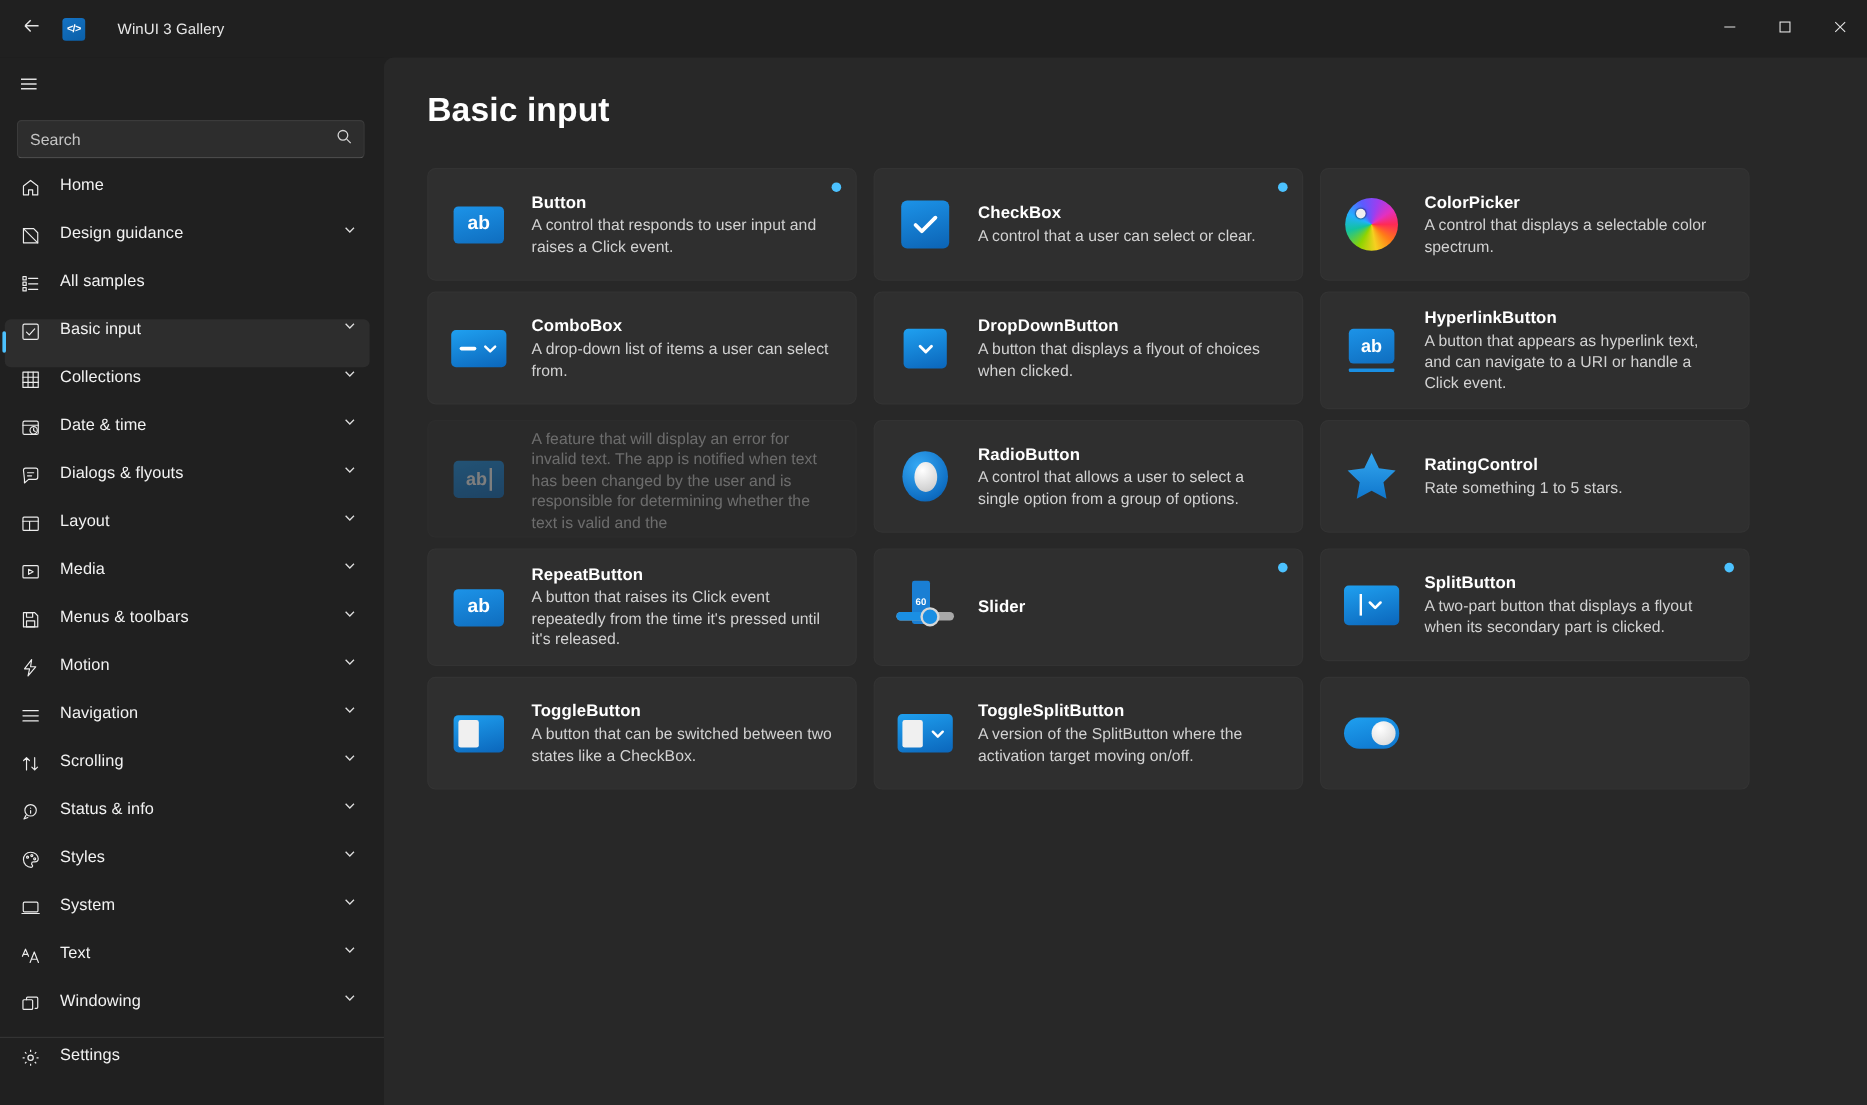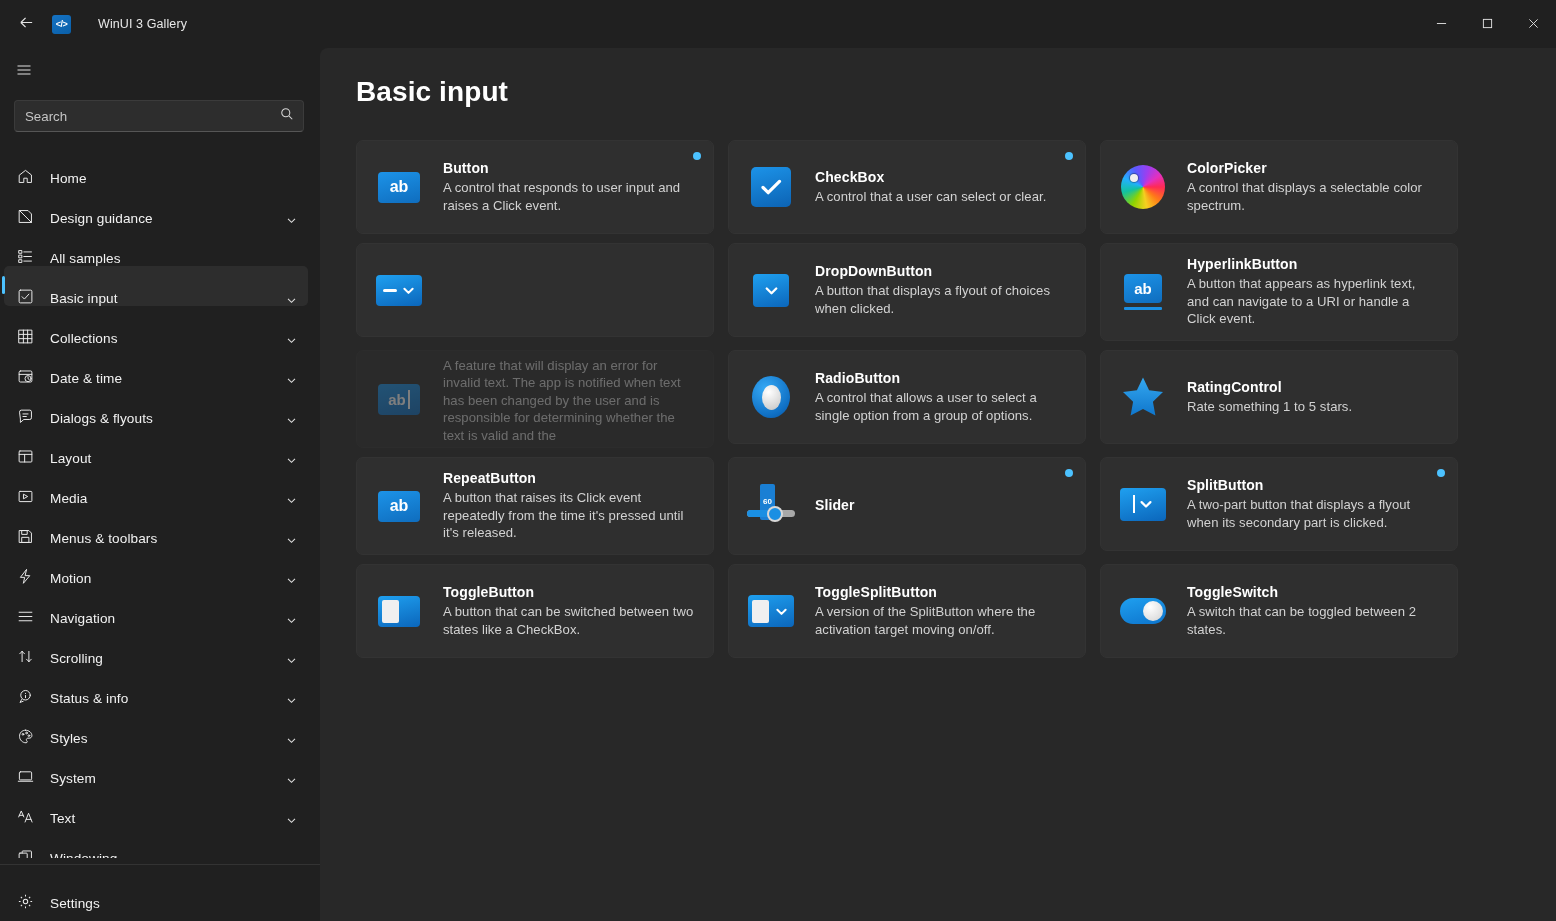--- a/index.html
+++ b/index.html
@@ -66,21 +66,21 @@
     color: #d6d6d6; margin-right: 1px;
   }
   .search-btn svg { width: 14px; height: 14px; }
 
   .navlist {
     margin-top: 14px; flex: 1; overflow: hidden;
     padding: 0 6px 0 0;
   }
   .navitem {
     position: relative; height: 40px; margin: 0 6px 0 4px;
-    display: flex; align-items: flex-end; border-radius: 5px;
+    display: flex; align-items: flex-start; border-radius: 5px;
     color: #f0f0f0;
   }
   .navitem.selected { background: #2d2d2d; }
   .navitem.selected::before {
     content: ""; position: absolute; left: -2px; top: 10px;
     width: 3px; height: 18px; border-radius: 2px; background: #4cc2ff;
   }
   .nav-icon {
     width: 20px; height: 20px; margin-left: 11px; margin-right: 0;
     display: flex; align-items: center; justify-content: center;
@@ -621,20 +621,24 @@
       </div>
       <div class="card">
         <div class="card-icon">
           <div class="ic-combo">
             <span class="dash"></span>
             <svg viewBox="0 0 12 12" fill="none" stroke="currentColor" stroke-width="1.9" stroke-linecap="round" stroke-linejoin="round">
               <path d="M2.2 4.4L6 8.2l3.8-3.8"></path>
             </svg>
           </div>
         </div>
+        <div class="card-text">
+          <div class="card-title">ComboBox</div>
+          <div class="card-desc">A drop-down list of items a user can select from.</div>
+        </div>
       </div>
       <div class="card">
         <div class="card-icon">
           <div class="ic-dd">
             <svg viewBox="0 0 12 12" fill="none" stroke="currentColor" stroke-width="1.9" stroke-linecap="round" stroke-linejoin="round">
               <path d="M2.2 4.4L6 8.2l3.8-3.8"></path>
             </svg>
           </div>
         </div>
         <div class="card-text">
@@ -753,19 +757,15 @@
           <div class="card-title">ToggleSplitButton</div>
           <div class="card-desc">A version of the SplitButton where the activation target moving on/off.</div>
         </div>
       </div>
       <div class="card">
         <div class="card-icon">
           <div class="ic-switch">
             <span class="knob"></span>
           </div>
         </div>
-        <div class="card-text">
-          <div class="card-title">ToggleSwitch</div>
-          <div class="card-desc">A switch that can be toggled between 2 states.</div>
-        </div>
       </div>
     </div>
 </div>
 
 </body></html>

